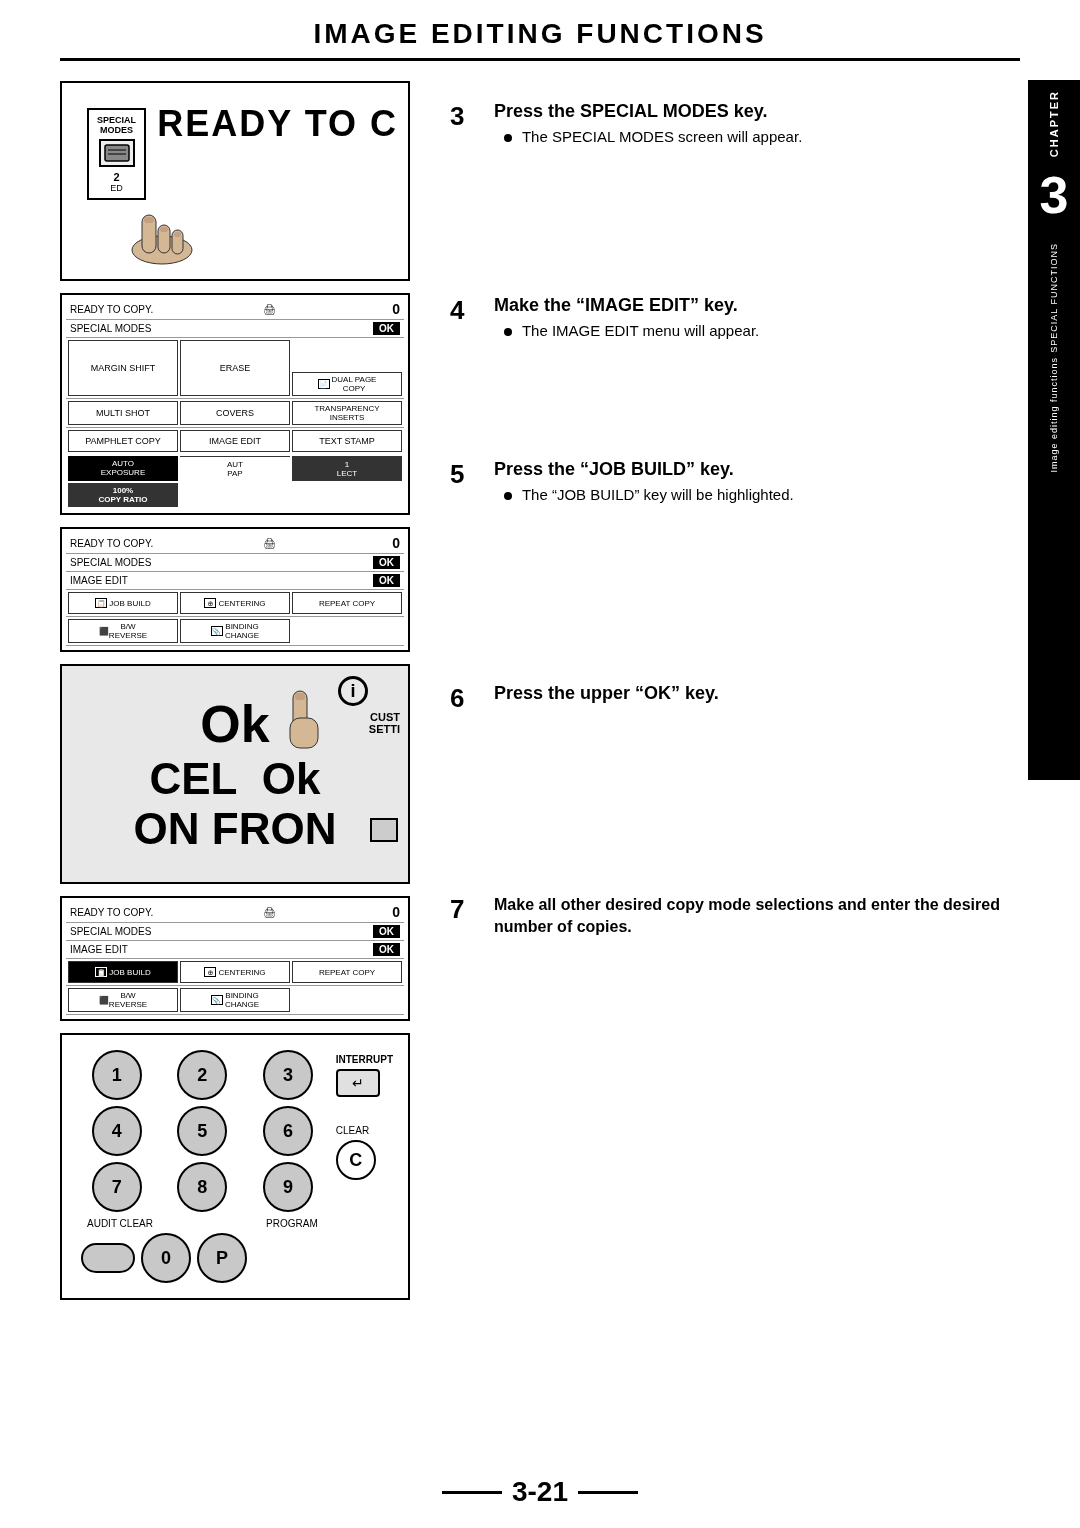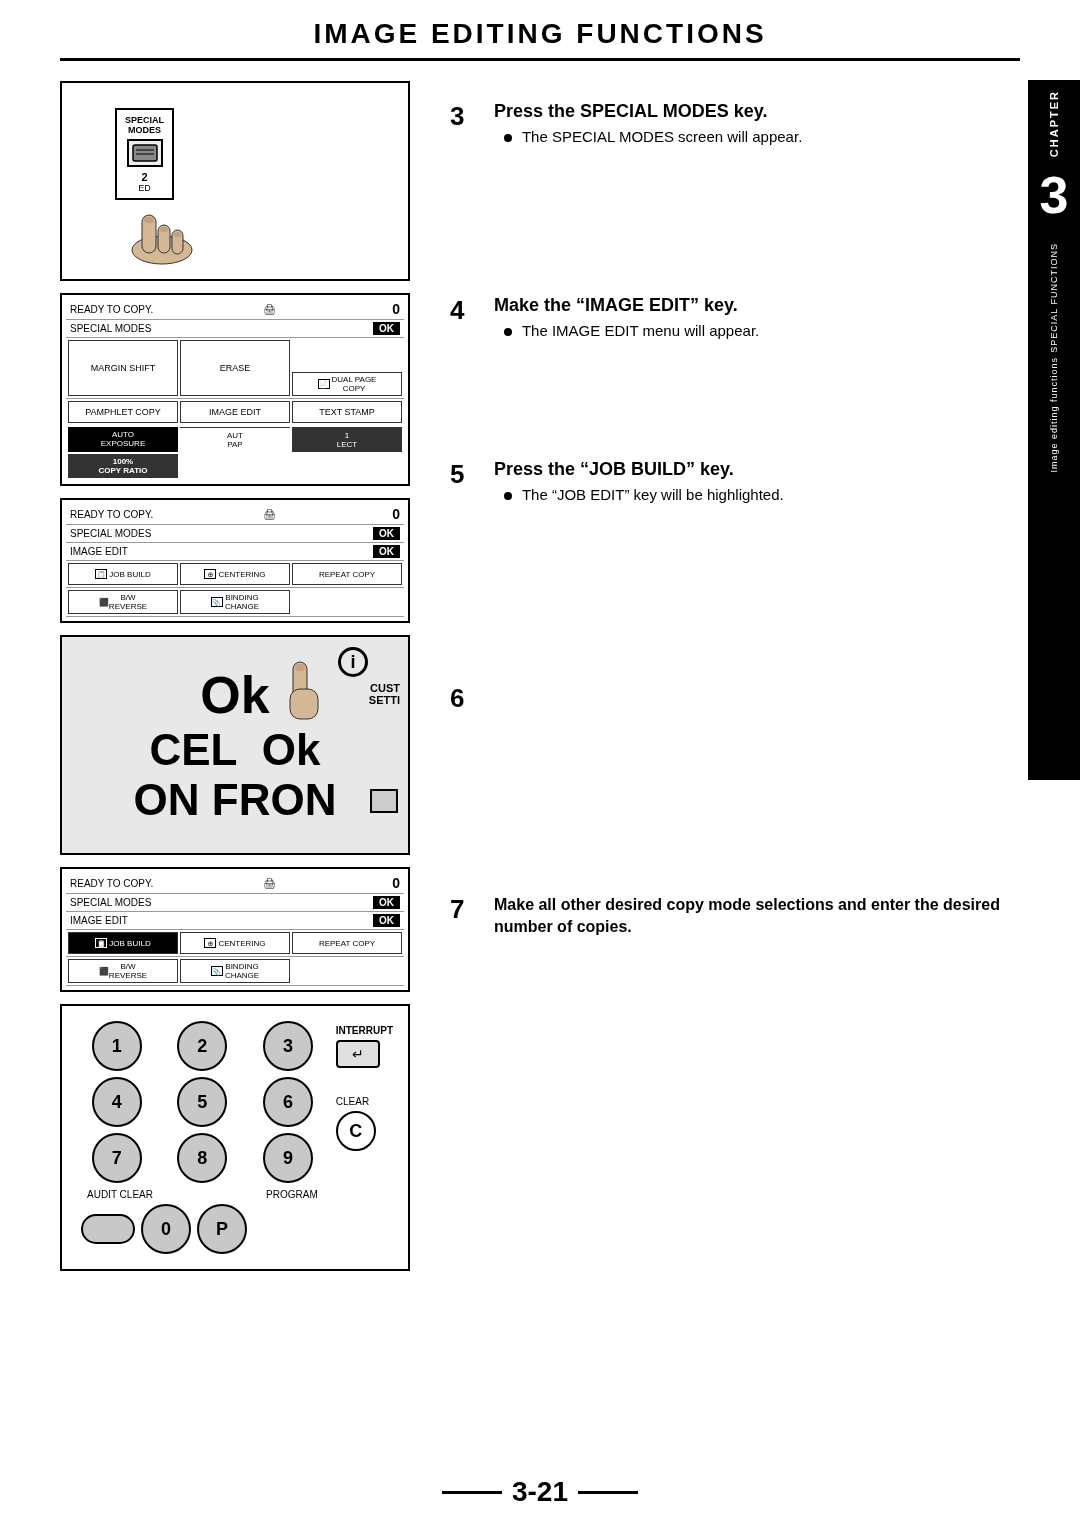--- a/index.html
+++ b/index.html
@@ -450,21 +450,22 @@
   <span class="chapter-number">3</span>
   <span class="chapter-sub">SPECIAL FUNCTIONS</span>
   <span class="chapter-sub2">Image editing functions</span>
 </div>
 
 <div class="main-content">
 
   <div class="left-col">
 
     <div class="illus-1">
-      <div class="special-modes-box" style="z-index:2;margin-left:28px;">
+      <div class="ready-text">READY TO C</div>
+      <div class="special-modes-box" style="z-index:2;">
         <div class="label" style="font-size:9px;">SPECIAL<br>MODES</div>
         <div class="key-icon">
           <svg width="28" height="20" viewBox="0 0 28 20">
             <rect x="2" y="2" width="24" height="16" rx="2" fill="#888" stroke="#000" stroke-width="1.5"></rect>
             <line x1="5" y1="7" x2="23" y2="7" stroke="#000" stroke-width="1"></line>
             <line x1="5" y1="11" x2="23" y2="11" stroke="#000" stroke-width="1"></line>
           </svg>
         </div>
         <div style="font-size:11px;font-weight:bold;">2</div>
         <div style="font-size:9px;">ED</div>
@@ -494,20 +495,25 @@
       <div class="screen-1-section">
         <span style="margin-right:auto;">SPECIAL MODES</span>
         <span class="ok-btn">OK</span>
       </div>
       <div class="screen-1-grid">
         <div class="s1-btn">MARGIN SHIFT</div>
         <div class="s1-btn">ERASE</div>
         <div class="s1-btn" style="font-size:8px;margin-top:32px;">
           <span class="scr-small-icon">📄</span>DUAL PAGE<br>COPY
         </div>
+      </div>
+      <div class="screen-1-grid2">
+        <div class="s1-btn">MULTI SHOT</div>
+        <div class="s1-btn">COVERS</div>
+        <div class="s1-btn" style="font-size:8px;">TRANSPARENCY<br>INSERTS</div>
       </div>
       <div class="screen-1-grid3">
         <div class="s1-btn">PAMPHLET COPY</div>
         <div class="s1-btn">IMAGE EDIT</div>
         <div class="s1-btn">TEXT STAMP</div>
       </div>
       <div class="s1-bottom">
         <div class="s1-bottom-auto">AUTO<br>EXPOSURE</div>
         <div class="s1-bottom-btn">AUT<br>PAP</div>
         <div class="s1-bottom-btn" style="background:#333;color:#fff;">1<br>LECT</div>
@@ -677,27 +683,30 @@
         </p>
       </div>
     </div>
 
     <div class="step" style="margin-top:90px;">
       <div class="step-number">5</div>
       <div class="step-content">
         <h2>Press the “JOB BUILD” key.</h2>
         <p>
           <span class="bullet"></span>
-          <span>The  “JOB EDIT” key will be highlighted.</span>
+          <span>The  “JOB BUILD” key will be highlighted.</span>
         </p>
       </div>
     </div>
 
     <div class="step" style="margin-top:150px;">
       <div class="step-number">6</div>
+      <div class="step-content">
+        <h2>Press the upper “OK” key.</h2>
+      </div>
     </div>
 
     <div class="step" style="margin-top:150px;">
       <div class="step-number">7</div>
       <div class="step-content step7-content">
         <h2 style="font-size:16px;line-height:1.4;">Make all other desired copy mode selections and enter the desired number of copies.</h2>
       </div>
     </div>
 
   </div>

